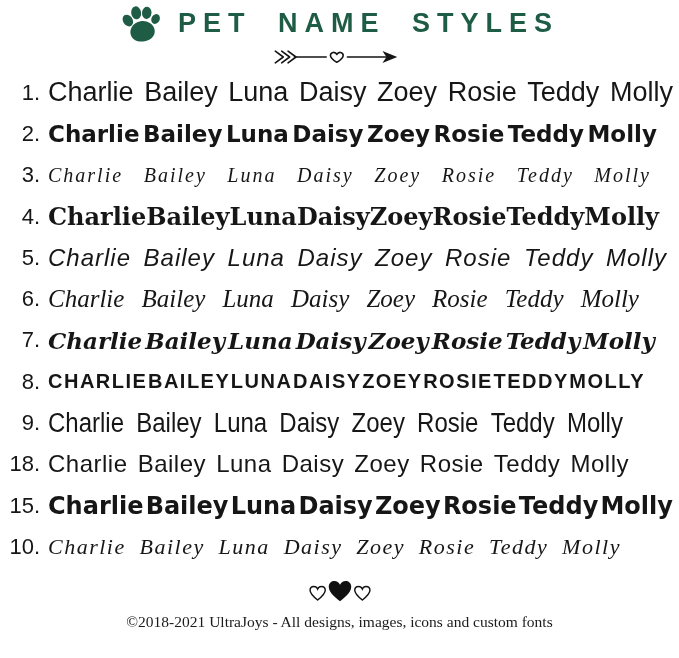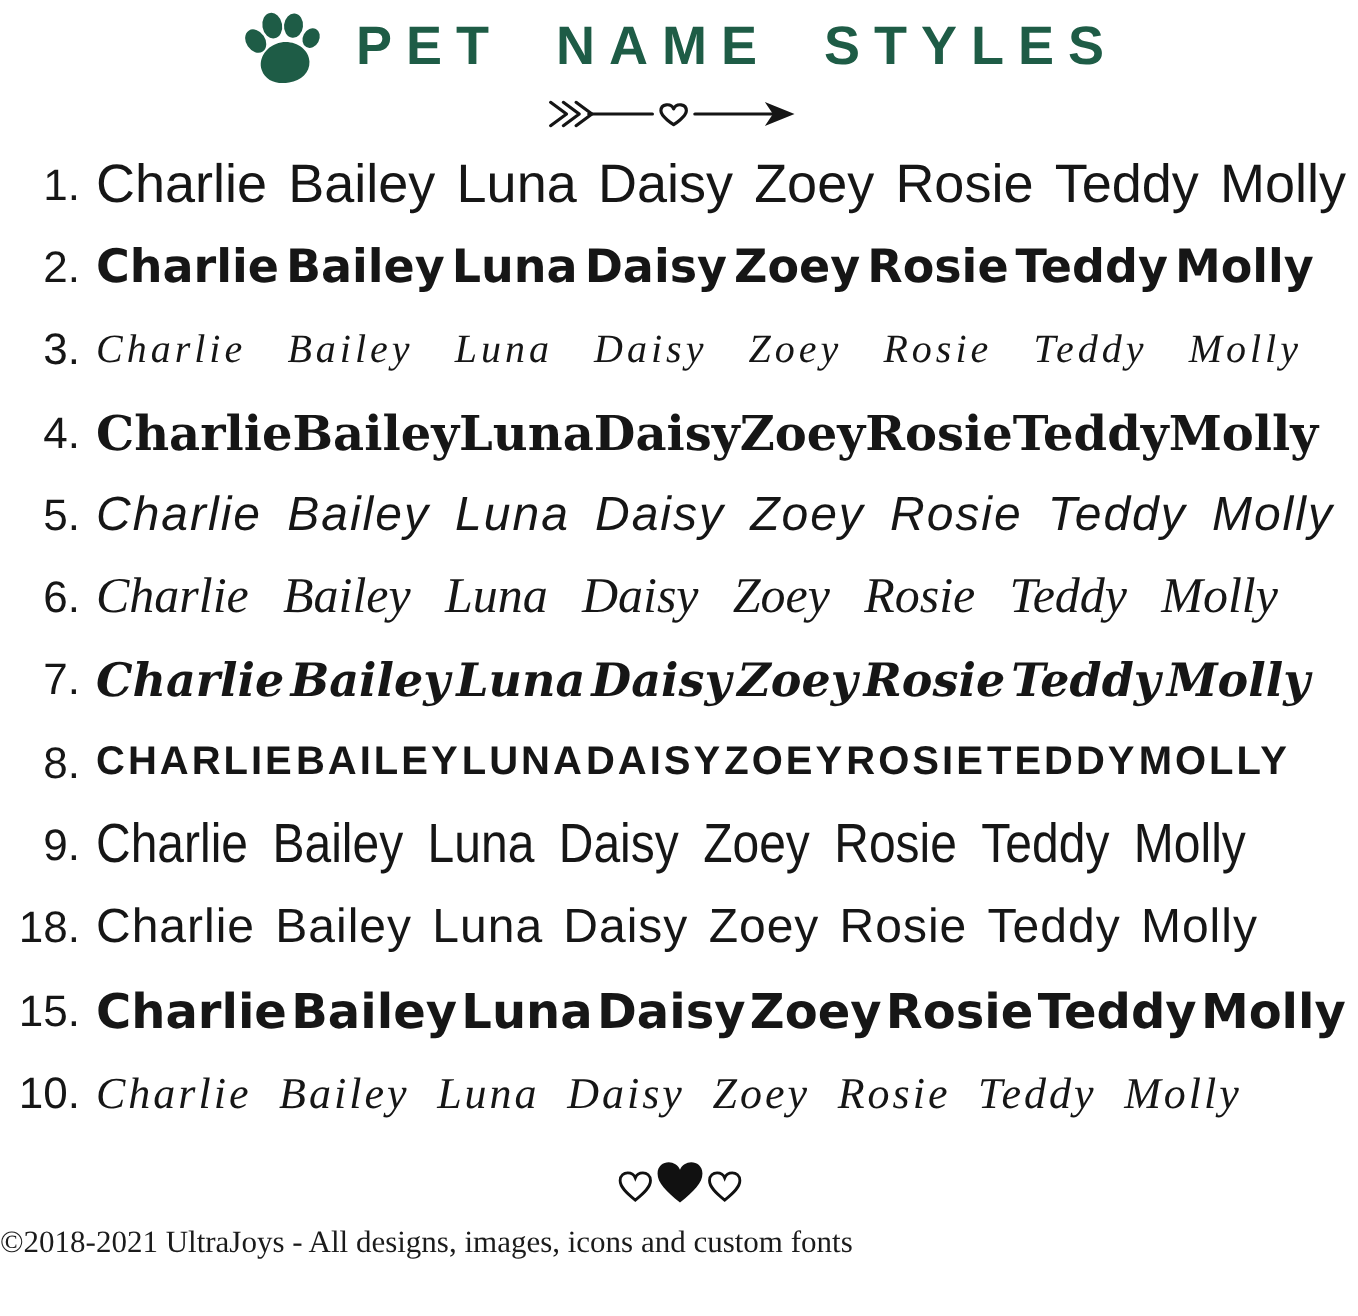--- a/index.html
+++ b/index.html
@@ -31,21 +31,21 @@
   .style-5  .row-names { font-family:"Liberation Sans",sans-serif; font-style:italic; font-size:24px; letter-spacing:1px; padding-right:6px; }
   .style-6  .row-names { font-family:"Liberation Serif",serif; font-style:italic; font-size:25px; padding-right:34px; }
   .style-7  .row-names { font-family:"DejaVu Serif",serif; font-style:italic; font-weight:700; font-size:23px; padding-right:18px; }
   .style-8  .row-names { font-family:"Liberation Sans",sans-serif; text-transform:uppercase; font-weight:700; font-size:20px; letter-spacing:1.5px; padding-right:28px; }
   .style-9  .row-names { font-family:"Liberation Sans",sans-serif; font-size:24px; transform:scaleY(1.15); padding-right:50px; }
   .style-10 .row-names { font-family:"Liberation Sans",sans-serif; font-size:24px; letter-spacing:0.5px; padding-right:44px; }
   .style-11 .row-names { font-family:"DejaVu Sans",sans-serif; font-weight:700; font-size:24px; }
   .style-12 .row-names { font-family:"Liberation Serif",serif; font-style:italic; font-size:22px; letter-spacing:1.5px; padding-right:52px; }
 
   
-  .footer { position:absolute; left:0; right:0; bottom:0; height:80px; }
+  .footer { position:absolute; left:0; right:0; bottom:0; height:80px; text-align:center; }
   .hearts { width:66px; height:30px; display:block; margin:0 auto 4px auto; }
   .copyright { font-family:"Liberation Serif",serif; font-size:15.5px; color:#1b1b1b; line-height:1.32; }
 </style>
 </head>
 <body>
 
 <div class="page">
 
   <div class="header">
     <span class="paw">

